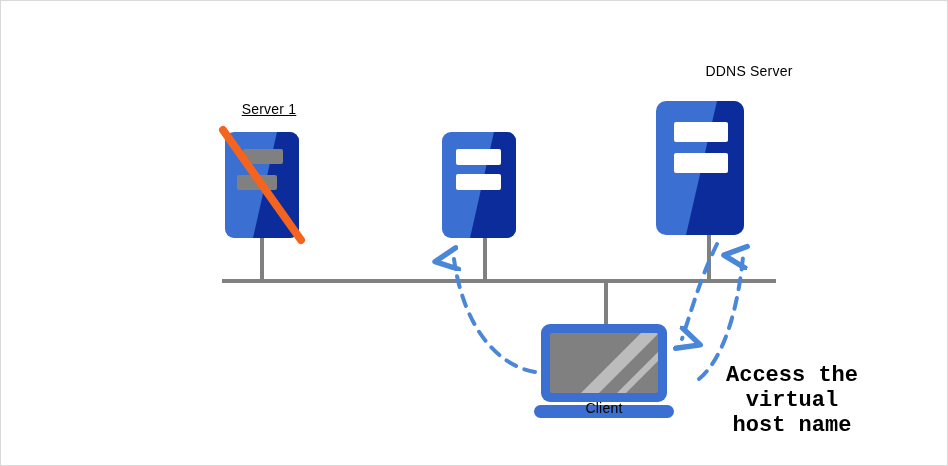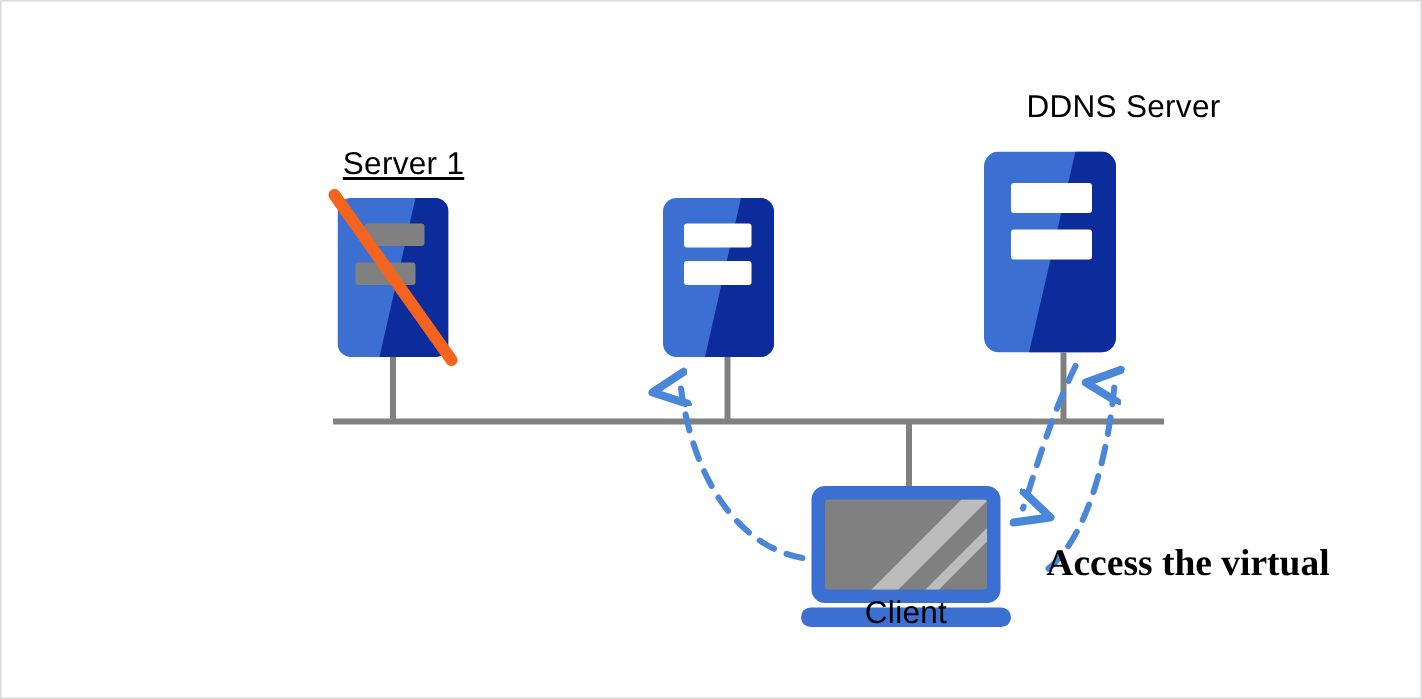--- a/index.html
+++ b/index.html
@@ -23,31 +23,31 @@
     position: absolute;
     left: 0;
     top: 0;
     width: 948px;
     height: 466px;
   }
   .node-label {
     position: absolute;
     color: #000000;
     font-family: "Liberation Sans", sans-serif;
-    font-size: 21px;
+    font-size: 14px;
     line-height: 25px;
     white-space: pre;
     text-align: center;
     letter-spacing: 0.2px;
   }
   .annotation-label {
     position: absolute;
     color: #000000;
-    font-family: Liberation Serif, serif;
-    font-size: 25px;
+    font-family: Liberation Mono, monospace;
+    font-size: 22px;
     line-height: 25px;
     text-align: center;
     font-weight: 700;
   }
   #label-server1 { left: 168px; top: 96px; width: 200px; text-decoration: underline; }
   #label-server2 { left: 378px; top: 96px; width: 200px; }
   #label-ddns    { left: 624px; top: 58px; width: 248px; }
   #label-client  { left: 503px; top: 395px; width: 200px; }
   #label-access  { left: 686px; top: 362px; width: 210px; }
 </style>
@@ -133,15 +133,16 @@
 
   <div class="node-label" id="label-server1">Server 1</div>
 
 
   <div class="node-label" id="label-ddns">DDNS Server</div>
 
   <div class="node-label" id="label-client">Client</div>
 
   <div class="annotation-label" id="label-access">
     <div>Access the virtual</div>
+    <div>host name</div>
   </div>
 
 </div>
 
 </body></html>

